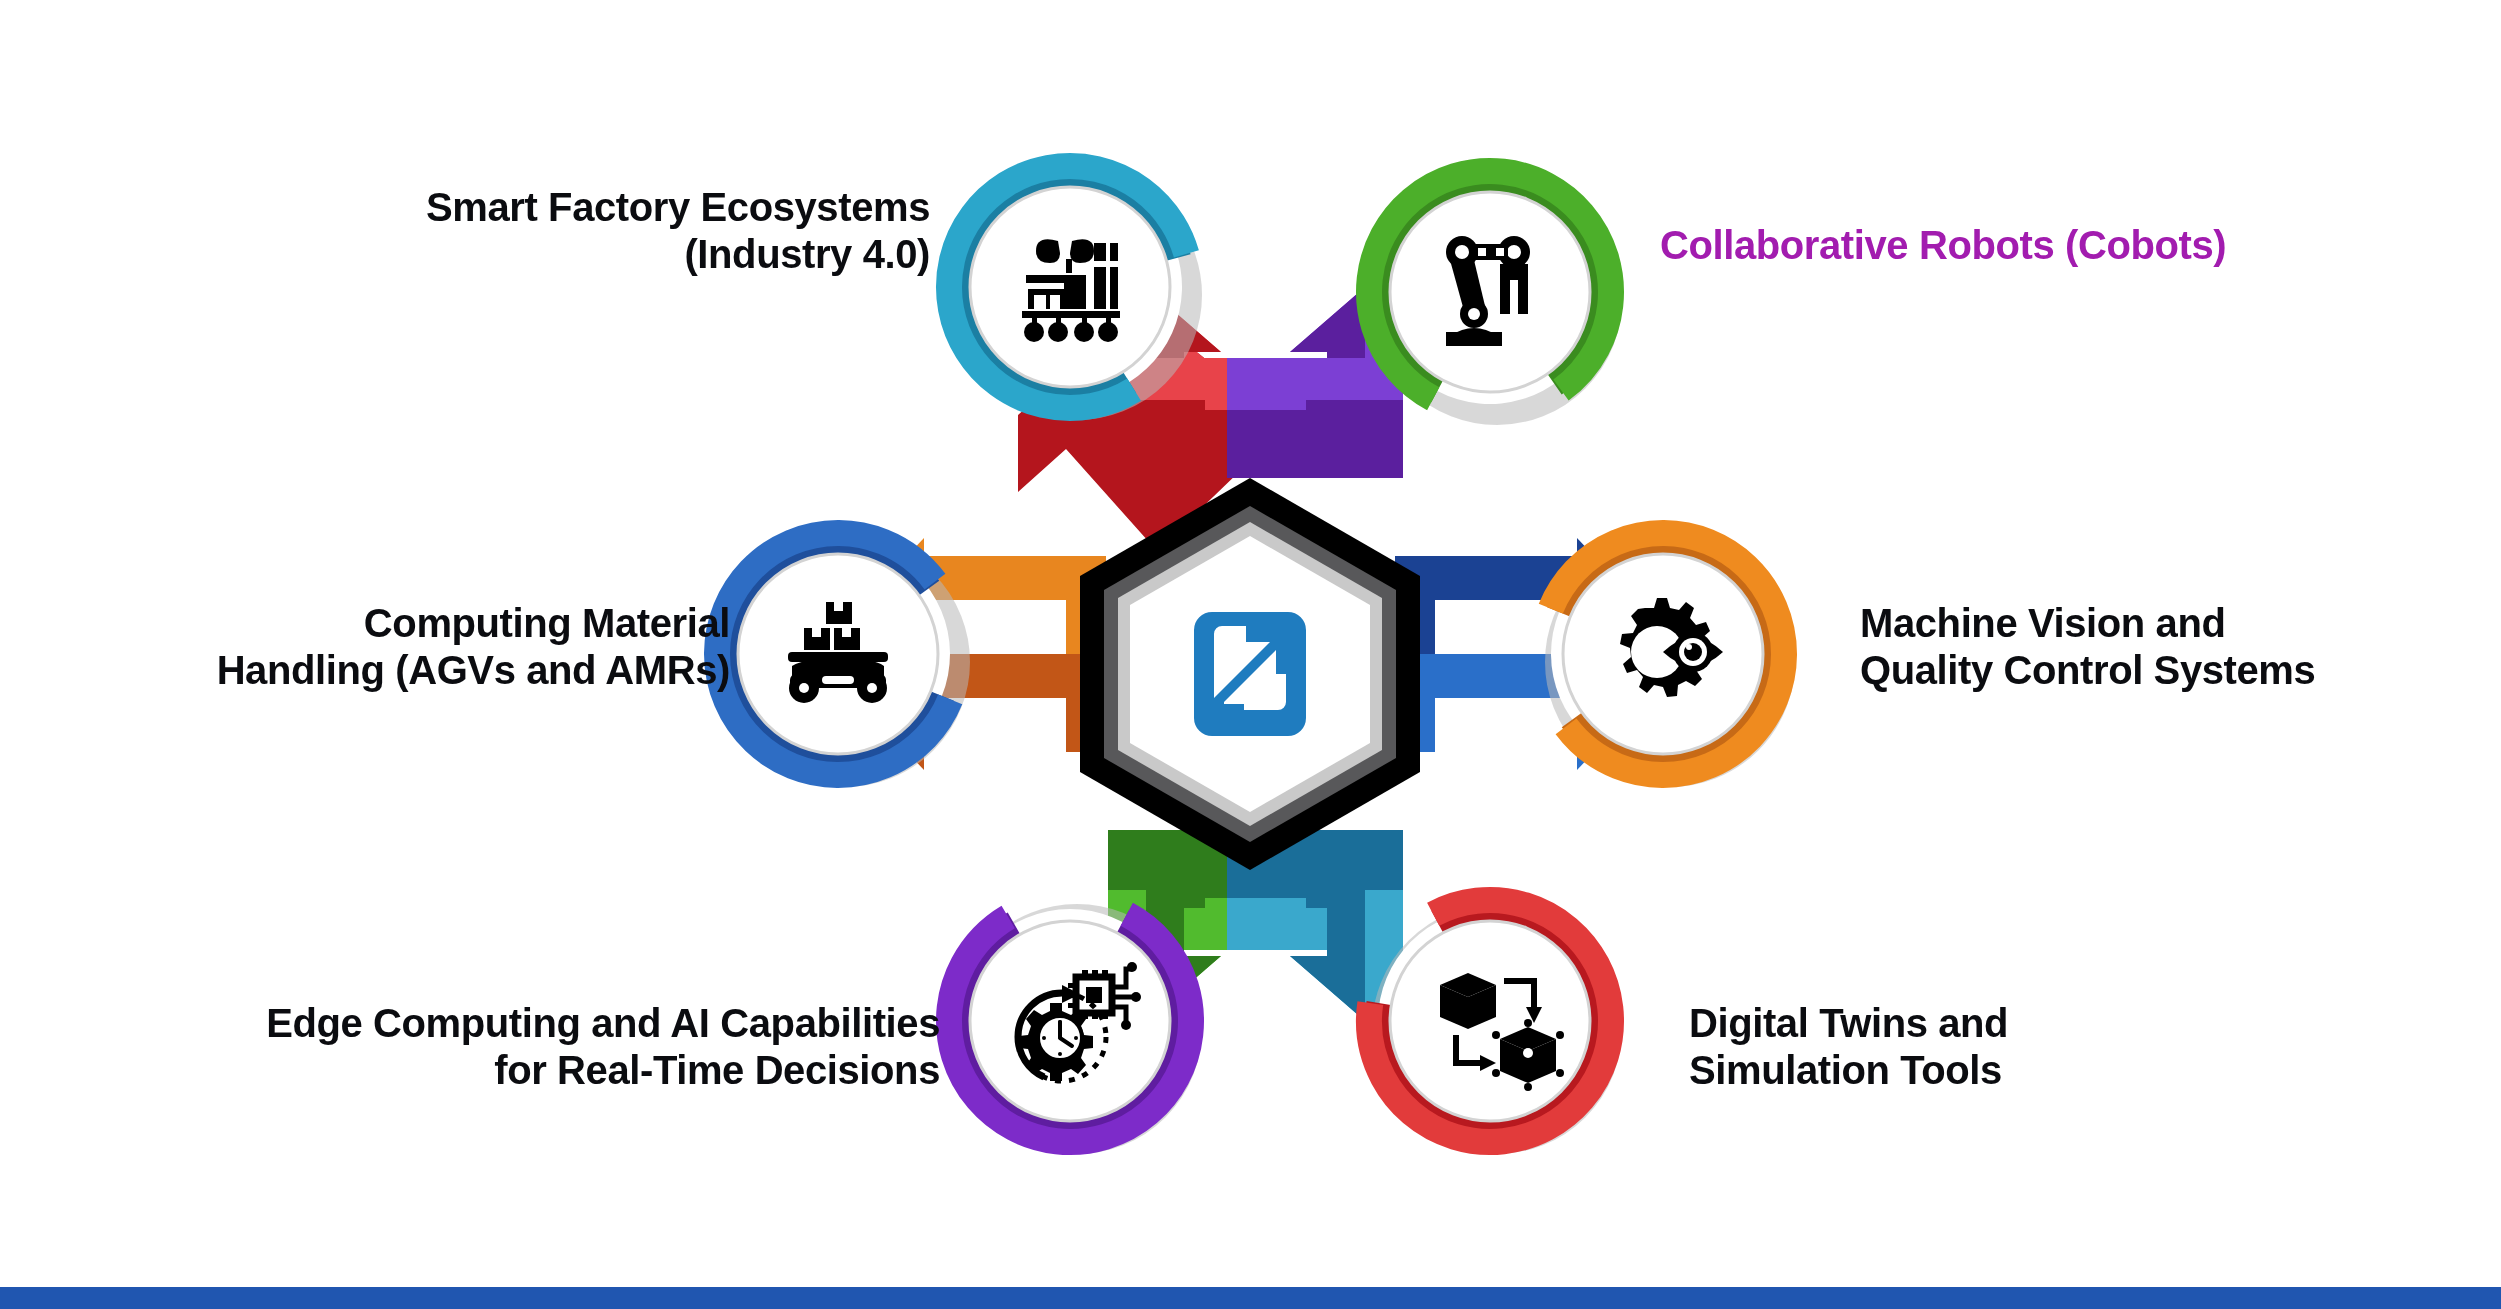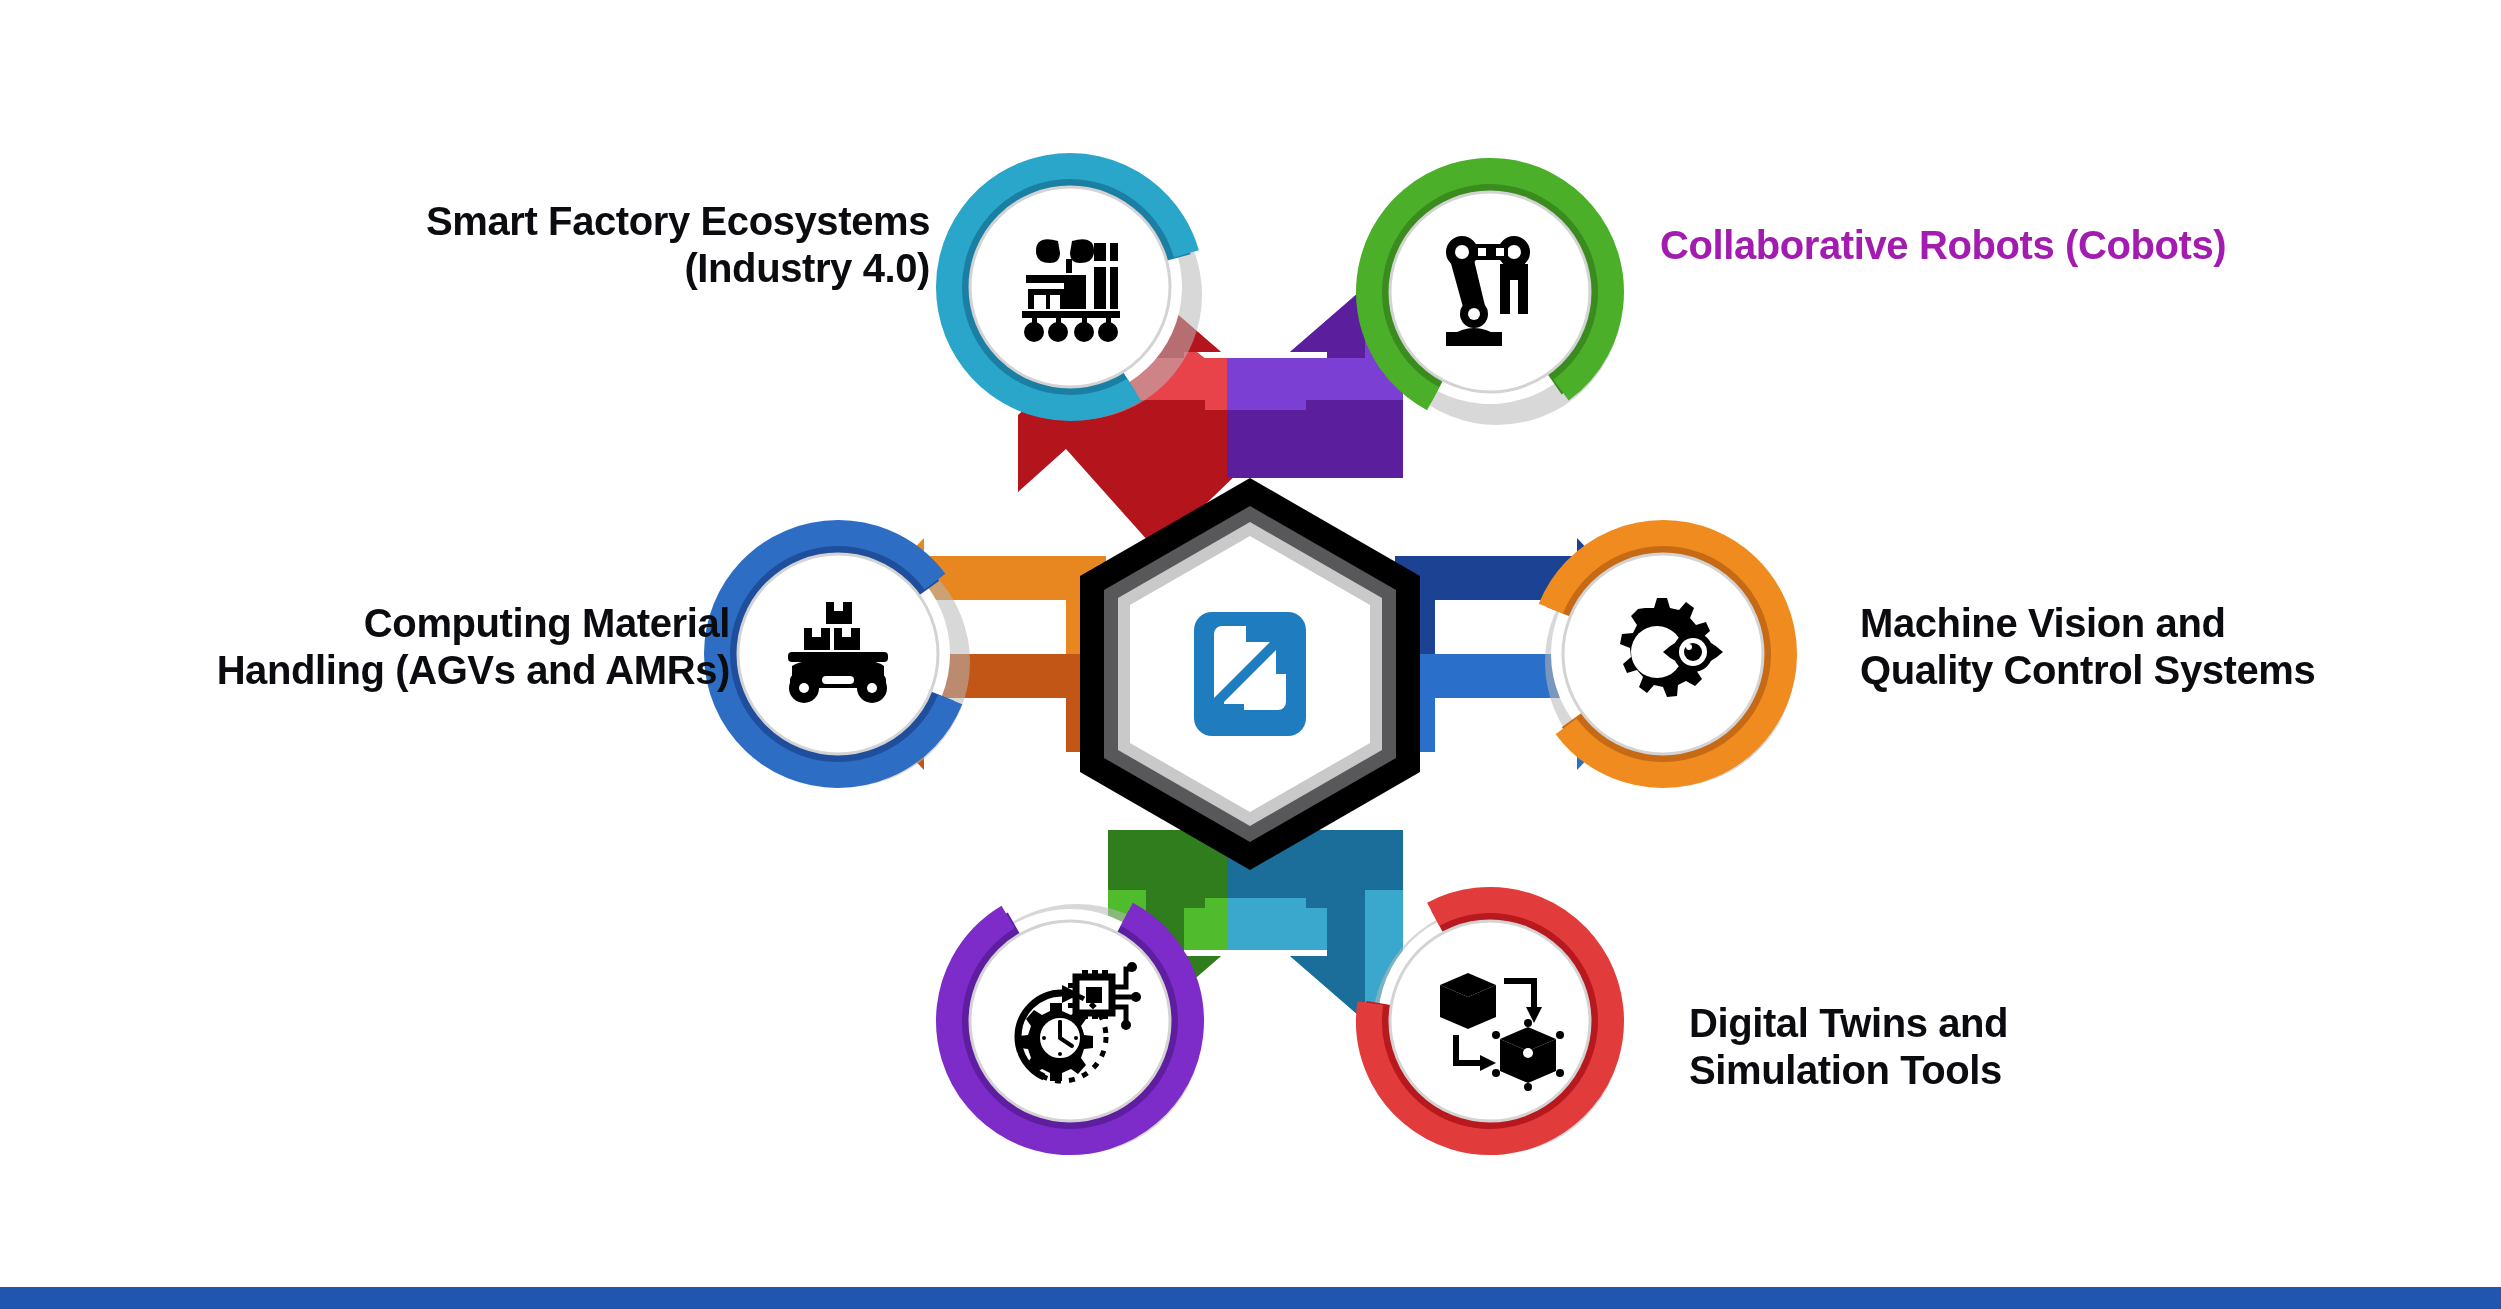--- a/index.html
+++ b/index.html
@@ -35,21 +35,21 @@
     font-weight: 700;
     font-size: 40px;
     line-height: 1.18;
     letter-spacing: -0.4px;
     white-space: pre-line;
   }
   .label.right { text-align: left; }
   .label.left  { text-align: right; }
 
   
-  #label-0 { left: 250px;  top: 198px;  width: 680px; text-align: right; }
+  #label-0 { left: 250px;  top: 184px;  width: 680px; text-align: right; }
   #label-1 { left: 1660px; top: 222px;  width: 780px; text-align: left; }
   #label-2 { left: 70px;   top: 600px;  width: 660px; text-align: right; }
   #label-3 { left: 1860px; top: 600px;  width: 640px; text-align: left; }
   #label-4 { left: 60px;   top: 1000px; width: 880px; text-align: right; }
   #label-5 { left: 1645px; top: 1000px; width: 620px; text-align: left; }
 
   #bottom-bar {
     position: absolute;
     left: 0;
     bottom: 0;
@@ -316,17 +316,19 @@
     </g>
   </svg>
 
   <div class="label left" id="label-0" style="color: rgb(11, 12, 16);">Smart Factory Ecosystems
 (Industry 4.0)</div>
   <div class="label right" id="label-1" style="color: #a21caf;">Collaborative Robots (Cobots)</div>
   <div class="label left" id="label-2" style="color: rgb(11, 12, 16);">Computing Material
 Handling (AGVs and AMRs)</div>
   <div class="label right" id="label-3" style="color: rgb(11, 12, 16);">Machine Vision and
 Quality Control Systems</div>
+  <div class="label left" id="label-4" style="color: rgb(11, 12, 16);">Edge Computing and AI Capabilities
+for Real-Time Decisions</div>
   <div class="label right" id="label-5" style="color: rgb(11, 12, 16); margin-left: 44px;">Digital Twins and
 Simulation Tools</div>
 
   <div id="bottom-bar" style="background: rgb(32, 86, 176);"></div>
 </div>
 
 </body></html>

